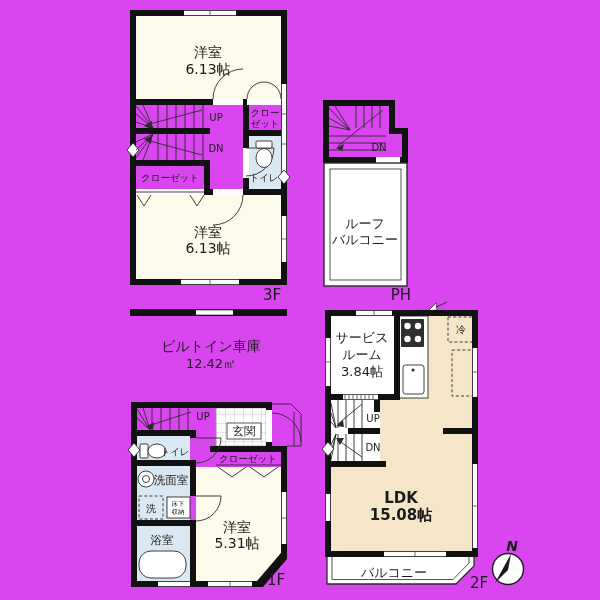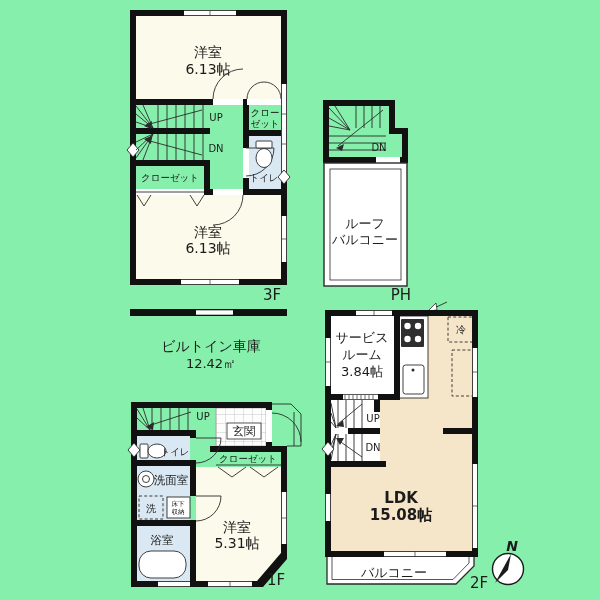--- a/index.html
+++ b/index.html
@@ -1,16 +1,16 @@
 <!DOCTYPE html>
 <html><head>
 <meta charset="utf-8">
 <style>
   html,body{margin:0;padding:0;background:#ffffff;}
-  #stage{position:relative;width:600px;height:600px;background:#86efac;overflow:hidden;}
+  #stage{position:relative;width:600px;height:600px;background:#d946ef;overflow:hidden;}
   svg{display:block;}
   .t{font-family:"DejaVu Sans","Liberation Sans",sans-serif;fill:#1b1b1b;text-anchor:middle;}
   .f15{font-size:15px;font-weight:600;}
   .f14{font-size:14px;font-weight:500;}
   .f13{font-size:13px;font-weight:500;}
   .f12{font-size:11.5px;font-weight:500;}
   .f10{font-size:10px;font-weight:500;}
   .f9{font-size:9.5px;font-weight:500;}
   .f7{font-size:6.5px;font-weight:500;}
   .fl{font-size:15px;font-weight:500;}

